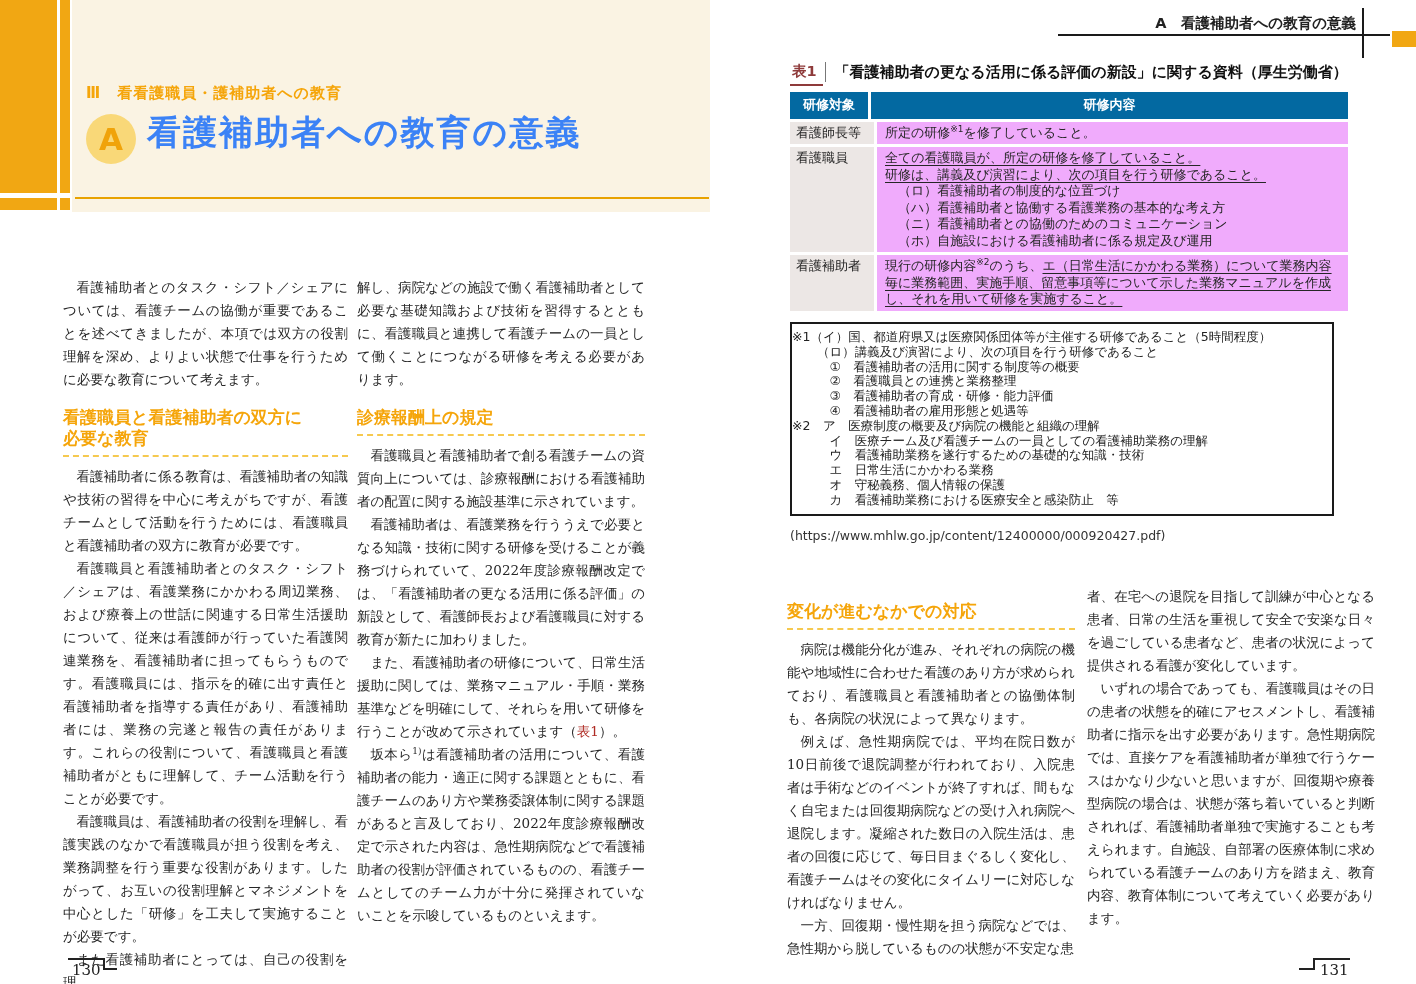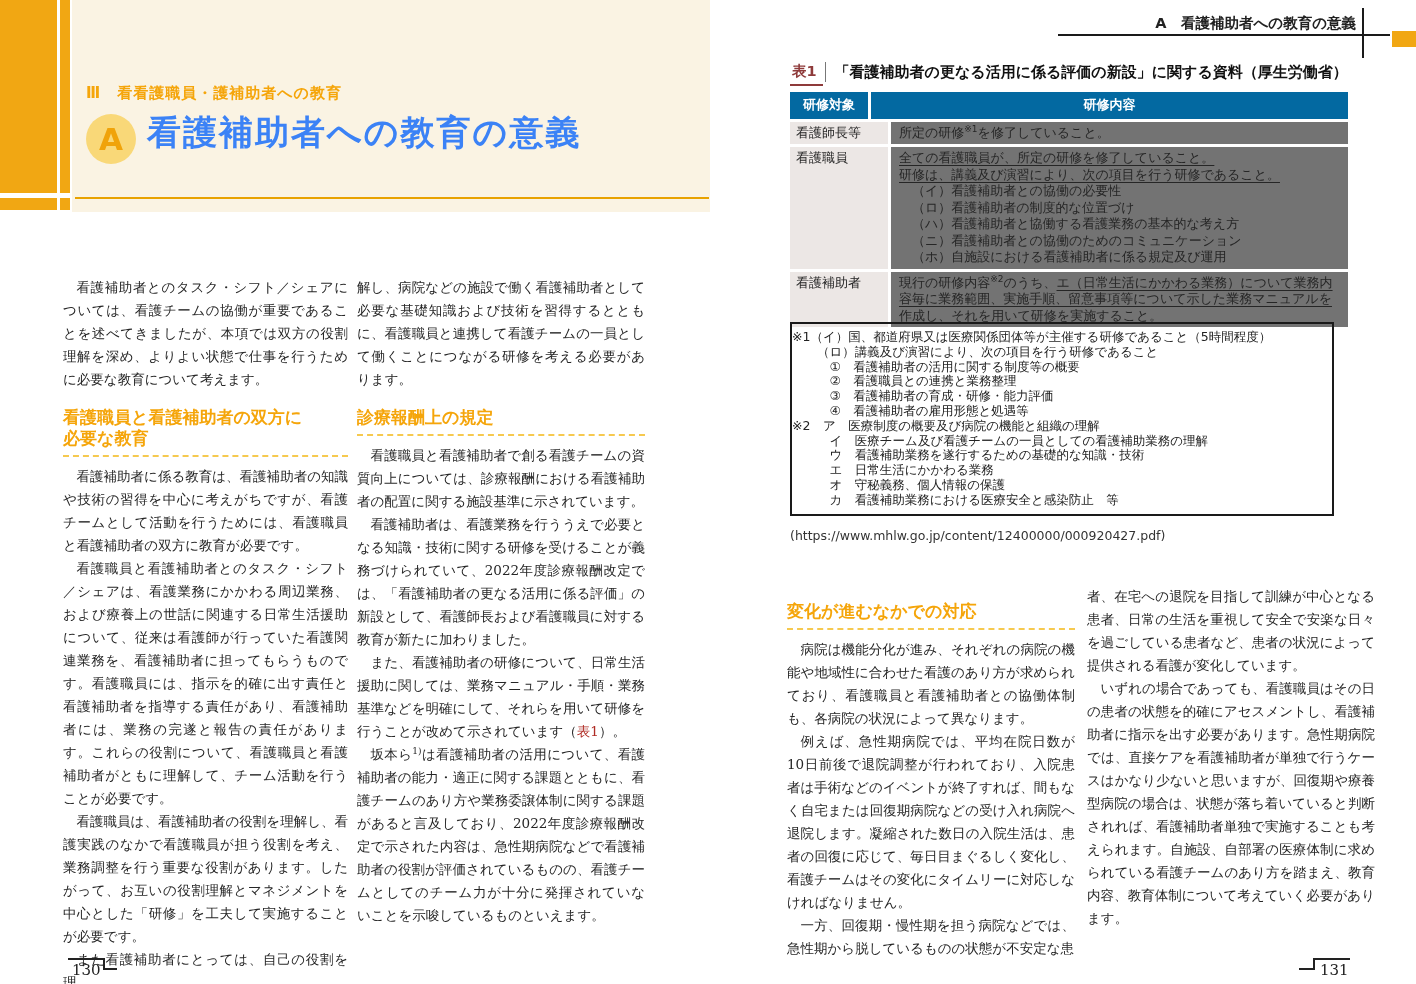--- a/index.html
+++ b/index.html
@@ -61,22 +61,22 @@
   .tbl-label{
     font-weight:bold;font-size:14.5px;color:#8E3A3A;
     border-bottom:2px solid #8E3A3A;padding:0 6px 3px 2px;margin-right:2px;
   }
   .tbl-cap-text{
     font-weight:bold;font-size:15px;color:#111;
     border-left:1.5px solid #777;padding-left:9px;padding-top:1px;
   }
   .tbl{position:absolute;left:790px;top:92px;width:558px;font-family:"DejaVu Sans", sans-serif;font-size:13px;line-height:16.5px;}
   .trow{display:flex;margin-bottom:3px;}
-  .tc-t{width:78px;flex:none;background:#ECE7E5;padding:3px 14px 3px 6px;margin-right:3px;}
-  .tc-c{flex:1;background:#737373;padding:3px 8px;}
+  .tc-t{width:78px;flex:none;background:#ECE7E5;padding:3px 0 3px 6px;margin-right:3px;}
+  .tc-c{flex:1;background:#f0abfc;padding:3px 8px;}
   .thead .tc-t,.thead .tc-c{background:#0369a1;color:#ffffff;font-weight:bold;text-align:center;padding:5px 0;}
   
   .notes{
     position:absolute;left:790px;top:322px;width:540px;
     border:2px solid #1a1a1a;padding:6px 0;
     font-family:"DejaVu Sans", sans-serif;font-size:12.5px;line-height:14.8px;
     white-space:pre-wrap;color:#222;
   }
   .src-url{
     position:absolute;left:790px;top:528px;
@@ -150,21 +150,20 @@
     <div class="tc-t">看護師長等</div>
     <div class="tc-c">
         <div><span>所定の研修</span><sup>※1</sup><span>を修了していること。</span></div>
       </div>
   </div>
   <div class="trow">
     <div class="tc-t">看護職員</div>
     <div class="tc-c">
         <div><span class="ul">全ての看護職員が、所定の研修を修了していること。</span></div>
         <div><span class="ul">研修は、講義及び演習により、次の項目を行う研修であること。</span></div>
-        <div><span>　（イ）看護補助者との協働の必要性</span></div>
         <div><span>　（ロ）看護補助者の制度的な位置づけ</span></div>
         <div><span>　（ハ）看護補助者と協働する看護業務の基本的な考え方</span></div>
         <div><span>　（ニ）看護補助者との協働のためのコミュニケーション</span></div>
         <div><span>　（ホ）自施設における看護補助者に係る規定及び運用</span></div>
       </div>
   </div>
   <div class="trow">
     <div class="tc-t">看護補助者</div>
     <div class="tc-c">
         <div><span>現行の研修内容</span><sup>※2</sup><span>のうち、</span><span class="ul">エ（日常生活にかかわる業務）について業務内容毎に業務範囲、実施手順、留意事項等について示した業務マニュアルを作成し、それを用いて研修を実施すること。</span></div>

